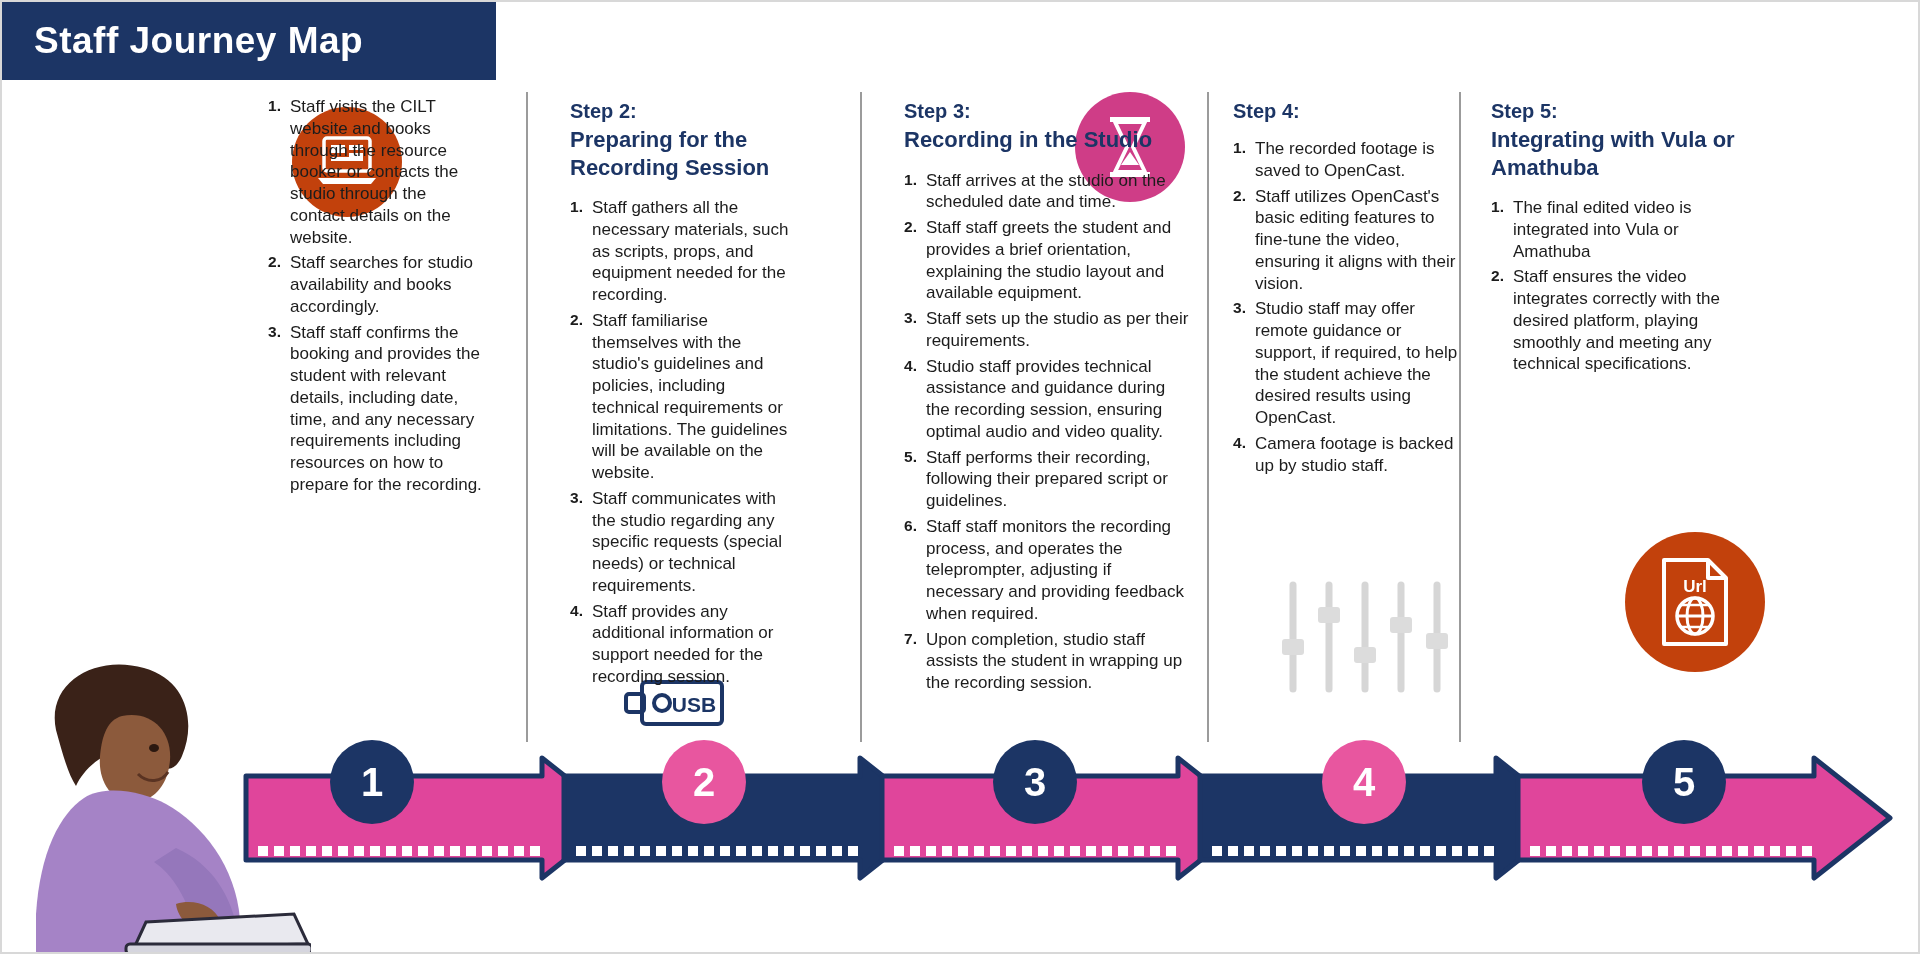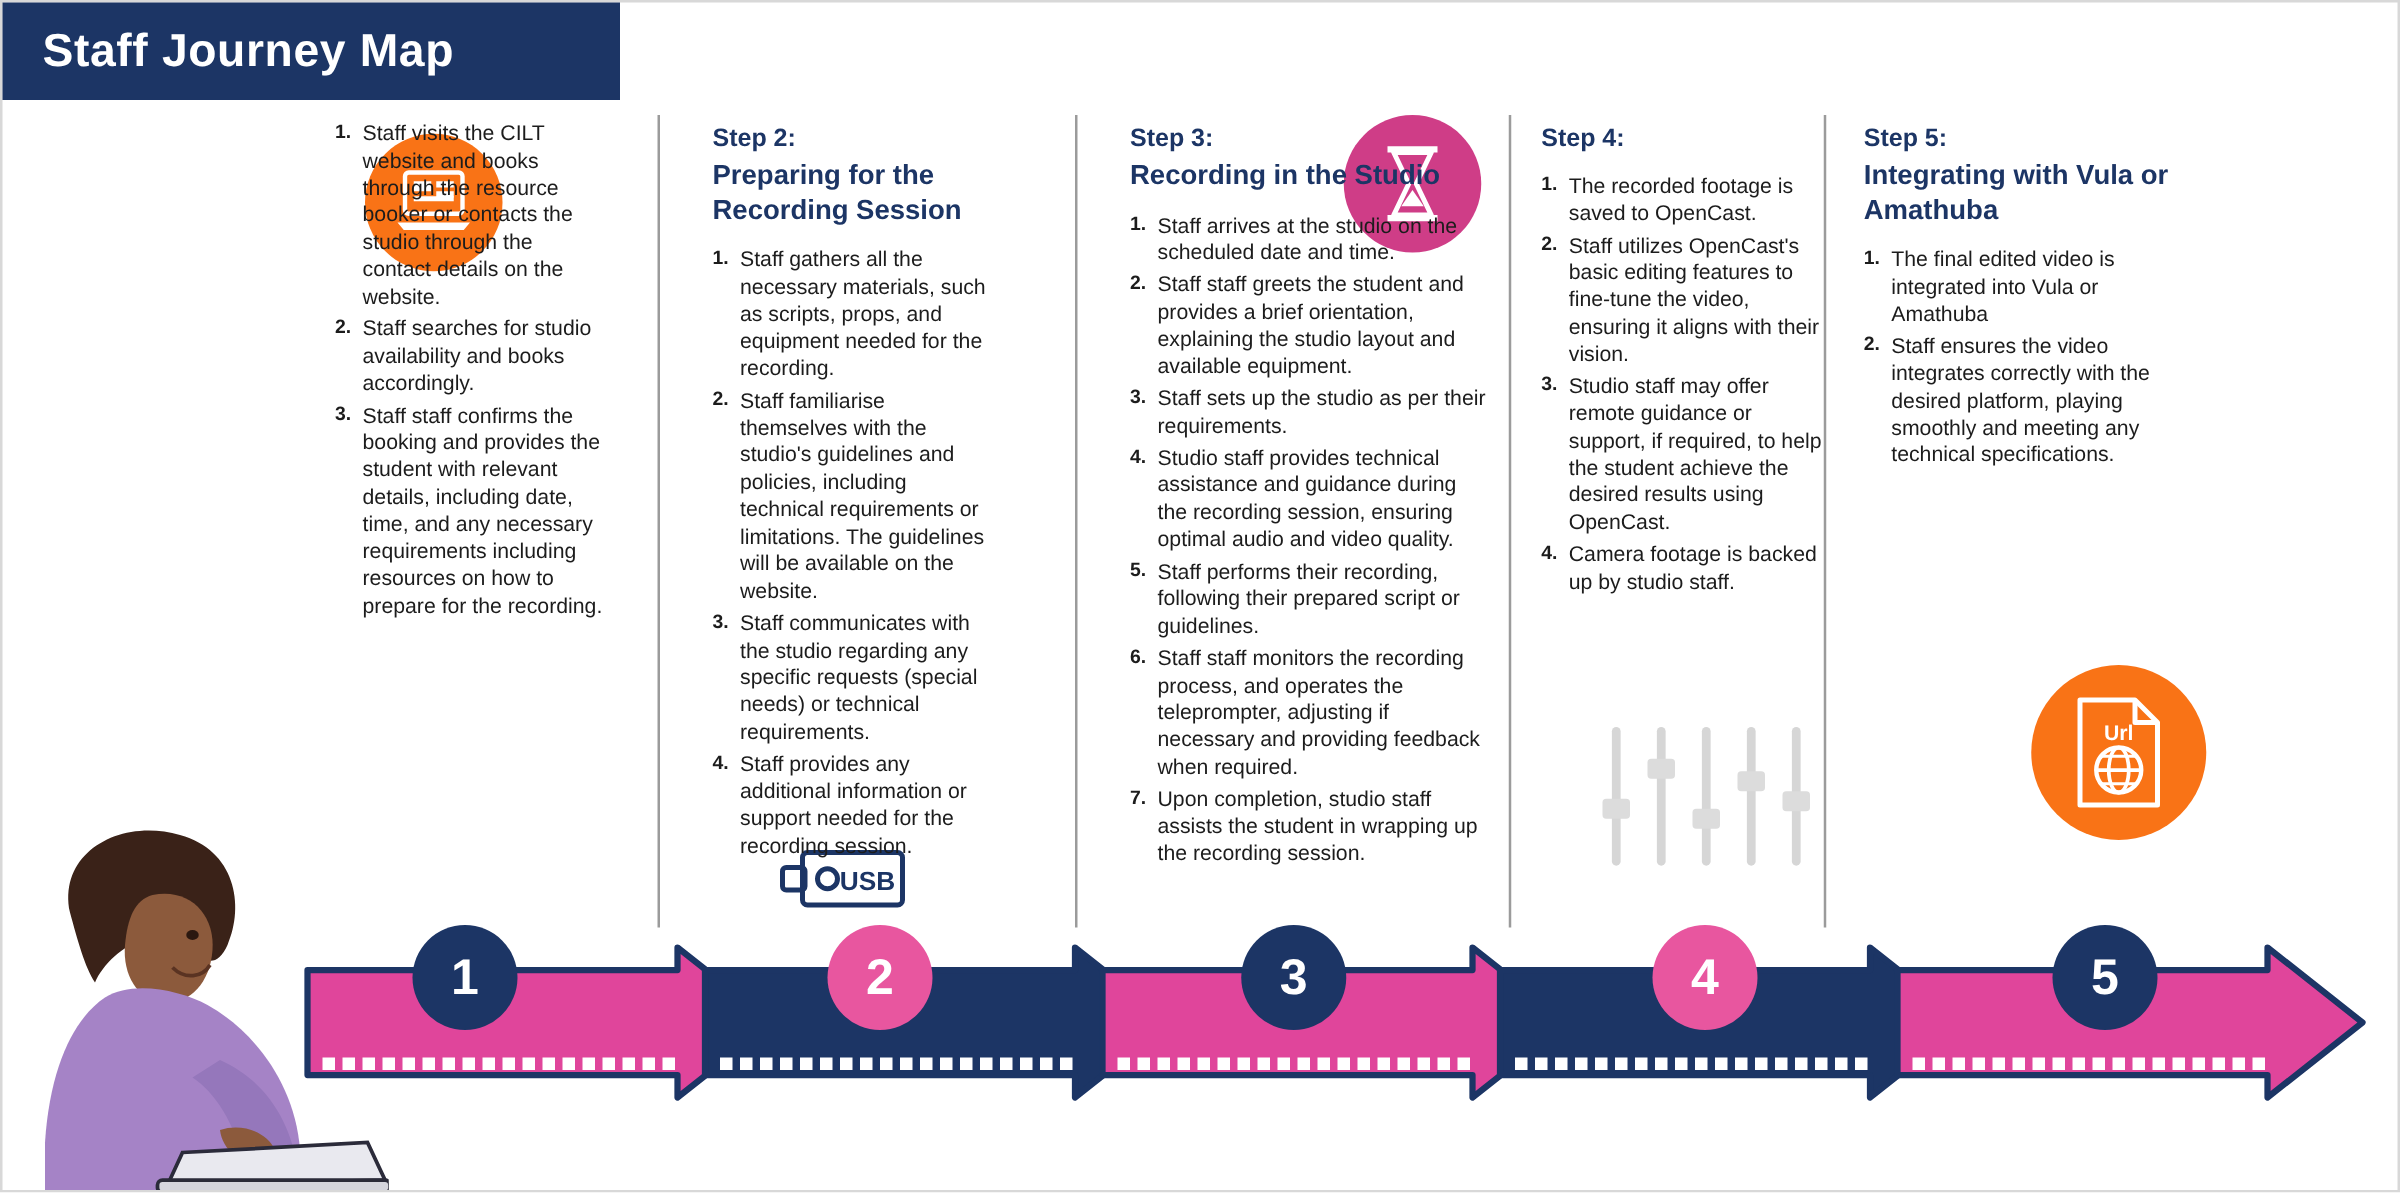--- a/index.html
+++ b/index.html
@@ -125,21 +125,21 @@
   }
 
   
   .circle-icon {
     position: absolute;
     border-radius: 50%;
     display: flex;
     align-items: center;
     justify-content: center;
   }
-  .circle-navy { background: #f97316; }
+  .circle-navy { background: #c2410c; }
   .circle-pink { background: #cf3d87; }
 
   #icon-laptop { left: 290px; top: 105px; width: 110px; height: 110px; }
   #icon-hourglass { left: 1073px; top: 90px; width: 110px; height: 110px; }
   #icon-url { left: 1623px; top: 530px; width: 140px; height: 140px; }
 
   
   #icon-usb {
     position: absolute;
     left: 612px;

